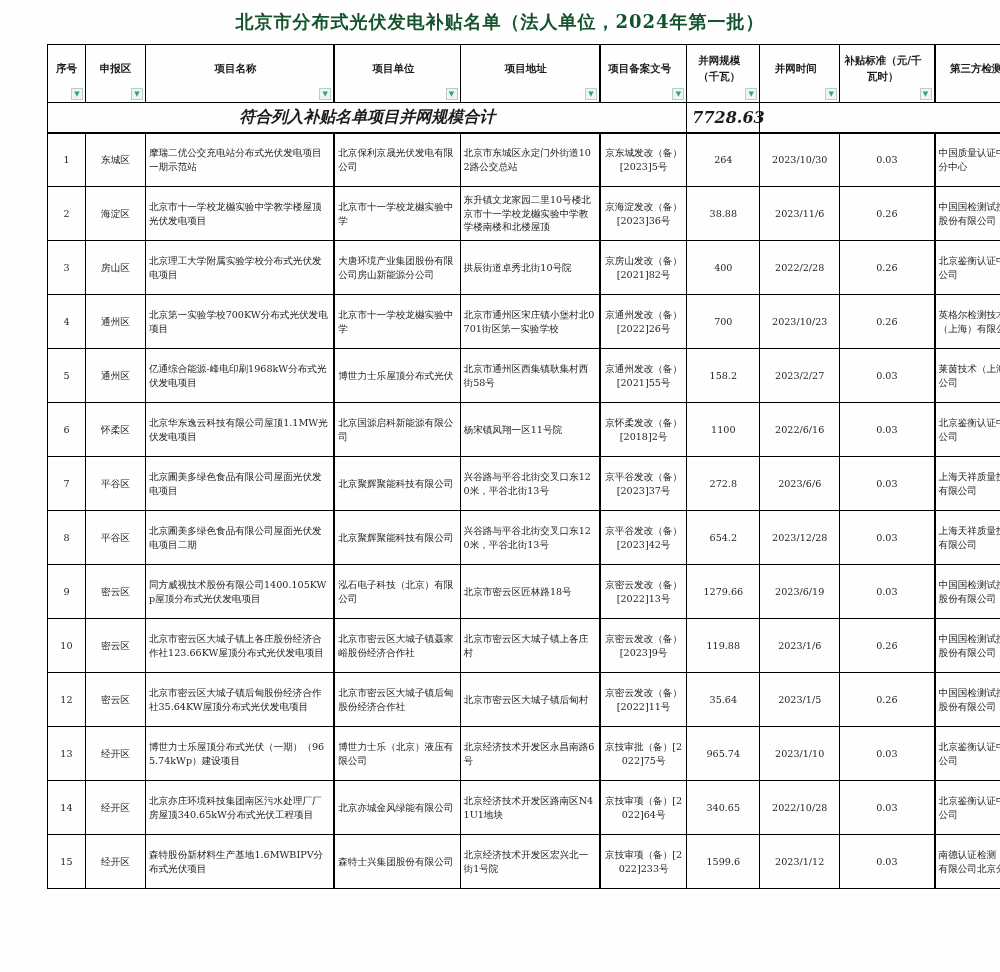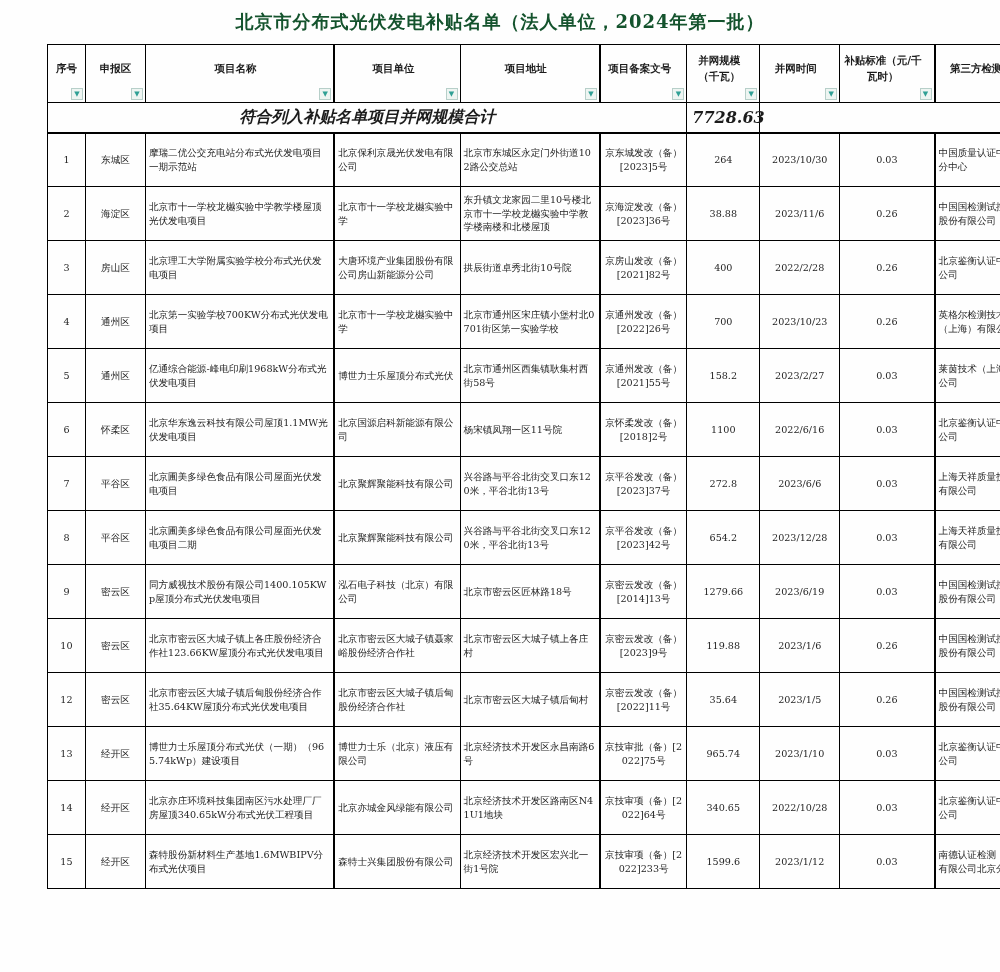--- a/index.html
+++ b/index.html
@@ -191,21 +191,21 @@
           <td>2023/12/28</td>
           <td>0.03</td>
           <td>上海天祥质量技术服务有限公司</td>
         </tr>
         <tr>
           <td>9</td>
           <td>密云区</td>
           <td>同方威视技术股份有限公司1400.105KWp屋顶分布式光伏发电项目</td>
           <td>泓石电子科技（北京）有限公司</td>
           <td>北京市密云区匠林路18号</td>
-          <td>京密云发改（备）[2014]13号</td>
+          <td>京密云发改（备）[2022]13号</td>
           <td>1279.66</td>
           <td>2023/6/19</td>
           <td>0.03</td>
           <td>中国国检测试控股集团股份有限公司</td>
         </tr>
         <tr>
           <td>10</td>
           <td>密云区</td>
           <td>北京市密云区大城子镇上各庄股份经济合作社123.66KW屋顶分布式光伏发电项目</td>
           <td>北京市密云区大城子镇聂家峪股份经济合作社</td>

